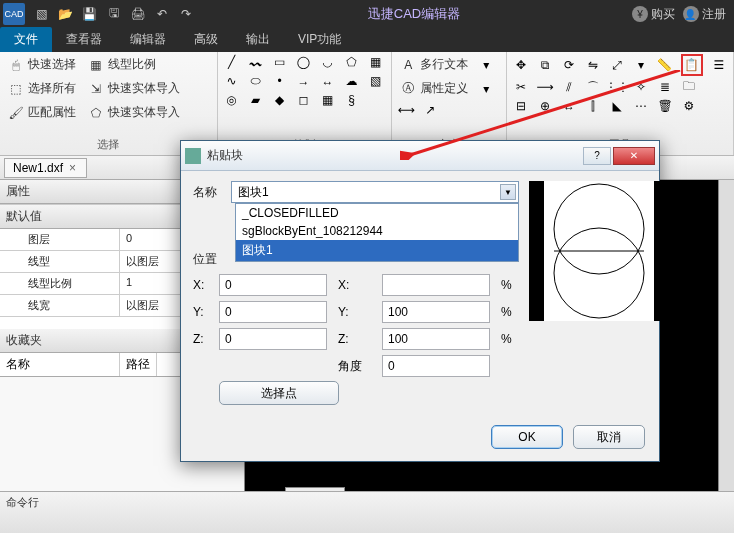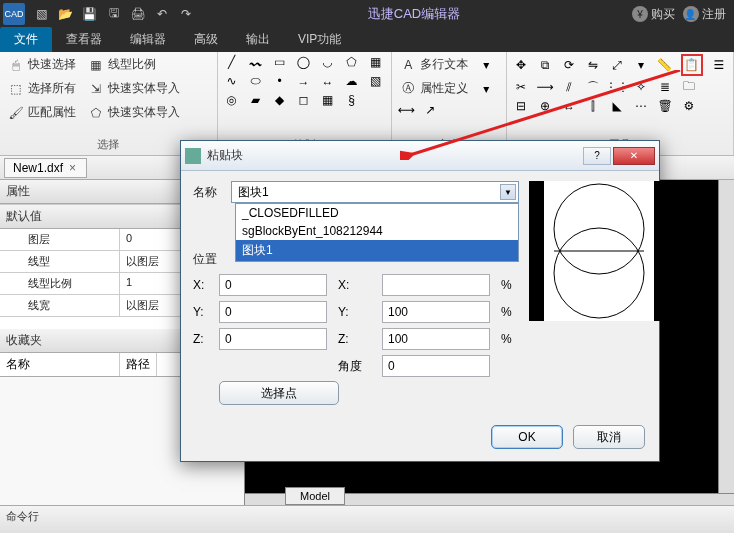--- a/index.html
+++ b/index.html
@@ -47,21 +47,21 @@
 .fav-header { display:flex; border-bottom:1px solid #aaa; }
 .fav-header > div { padding:3px 6px; border-right:1px solid #ccc; }
 
 
 .canvas { position:absolute; left:245px; right:0; top:180px; bottom:24px; background:#000; }
 .model-tab { position:absolute; bottom:4px; left:40px; background:#eee; border:1px solid #888; padding:2px 14px; font-size:11px; }
 .scroll-h { position:absolute; bottom:0; left:0; right:0; height:16px; background:#ddd; border-top:1px solid #888; }
 .scroll-v { position:absolute; top:0; right:0; bottom:16px; width:16px; background:#ddd; border-left:1px solid #888; }
 
 
-.status { position:absolute; bottom:0; left:0; right:0; height:28px; background:linear-gradient(#f4f4f4,#e0e0e0); border-top:1px solid #aaa; padding:3px 6px; color:#333; font-size:11px; }
+.status { position:absolute; bottom:0; left:0; right:0; height:42px; background:linear-gradient(#f4f4f4,#e0e0e0); border-top:1px solid #aaa; padding:3px 6px; color:#333; font-size:11px; }
 
 
 .dialog { position:absolute; left:180px; top:140px; width:480px; background:#f0f0f0; border:1px solid #3a607e; box-shadow:0 4px 18px rgba(0,0,0,0.5); }
 .dlg-title { height:30px; background:linear-gradient(#fcfcfc,#e0e8f0); border-bottom:1px solid #b0c0d0; display:flex; align-items:center; padding:0 4px; }
 .dlg-title-icon { width:16px; height:16px; background:#6a9; margin-right:6px; }
 .dlg-title-text { flex:1; color:#333; font-size:12px; }
 .winbtns { display:flex; }
 .winbtn { width:28px; height:18px; border:1px solid #a8b8c8; background:linear-gradient(#f8f8f8,#dce6ee); margin-left:2px; display:flex; align-items:center; justify-content:center; font-size:10px; cursor:pointer; }
 .winbtn.close { background:linear-gradient(#e88,#c33); color:#fff; border-color:#933; width:42px; }
 .dlg-body { padding:10px 12px 12px 12px; display:flex; gap:10px; }

